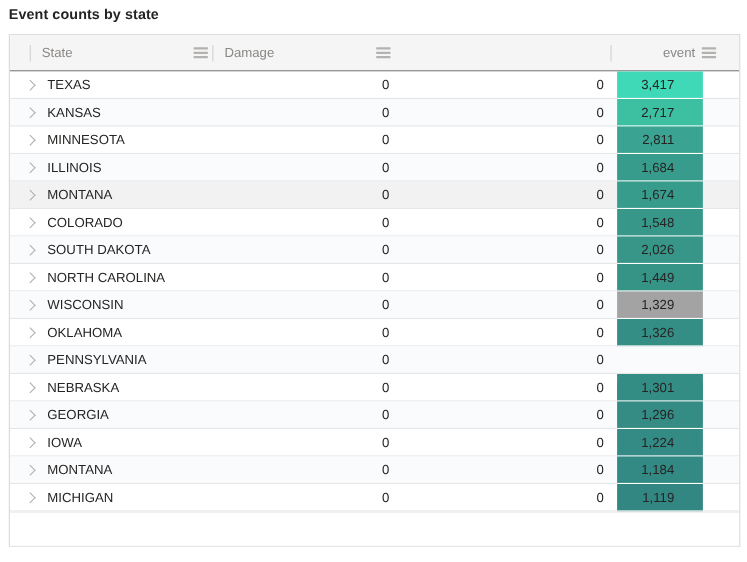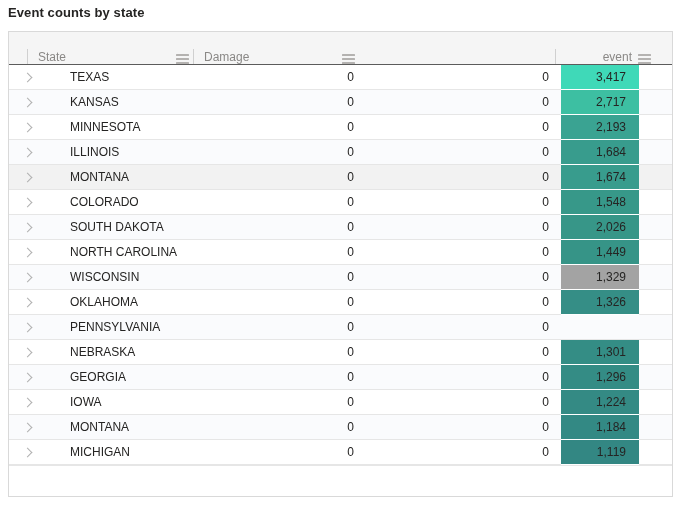--- a/index.html
+++ b/index.html
@@ -53,21 +53,21 @@
     height: 33px;
     background: #f5f5f5;
     border-bottom: 1px solid #5b5b5b;
     box-sizing: border-box;
   }
   .th {
     position: absolute;
     top: 0;
     height: 32px;
     display: flex;
-    align-items: flex-end;
+    align-items: center;
     box-sizing: border-box;
   }
   .th .th-sep {
     width: 1px;
     height: 15px;
     background: #d0d0d0;
     flex: 0 0 auto;
   }
   .th-label {
     font-size: 12px;
@@ -143,31 +143,31 @@
   }
   .chev {
     width: 6px;
     height: 6px;
     border-right: 1.4px solid #b0b0b0;
     border-bottom: 1.4px solid #b0b0b0;
     transform: rotate(-45deg);
     margin-left: -2px;
   }
 
-  .state-cell { left: 34px; width: 150px; margin-left: 27px; }
+  .state-cell { left: 34px; width: 150px; }
   .damage-cell { left: 190px; width: 155px; }
   .deaths-cell { left: 390px; width: 150px; }
 
   .event-cell {
     left: 552px;
     width: 78px;
     height: 25px;
     top: 0;
     justify-content: flex-end;
-    padding-right: 13px;
+    padding-right: 26px;
     color: #252423;
     border-bottom: 1px solid #ffffff;
   }
 
   .tfoot {
     position: absolute;
     left: 0;
     bottom: 0;
     width: 100%;
     height: 31px;
@@ -234,21 +234,21 @@
           <div class="cell num deaths-cell">0</div>
           <div class="cell event-cell" style="background: rgb(61, 191, 162);">2,717</div>
         </div>
         <div class="row">
           <div class="expander">
             <span class="chev"></span>
           </div>
           <div class="cell state-cell">MINNESOTA</div>
           <div class="cell num damage-cell">0</div>
           <div class="cell num deaths-cell">0</div>
-          <div class="cell event-cell" style="background: rgb(58, 163, 146);">2,193</div>
+          <div class="cell event-cell" style="background: rgb(58, 163, 146);">2,811</div>
         </div>
         <div class="row alt">
           <div class="expander">
             <span class="chev"></span>
           </div>
           <div class="cell state-cell">ILLINOIS</div>
           <div class="cell num damage-cell">0</div>
           <div class="cell num deaths-cell">0</div>
           <div class="cell event-cell" style="background: rgb(56, 156, 141);">1,684</div>
         </div>

